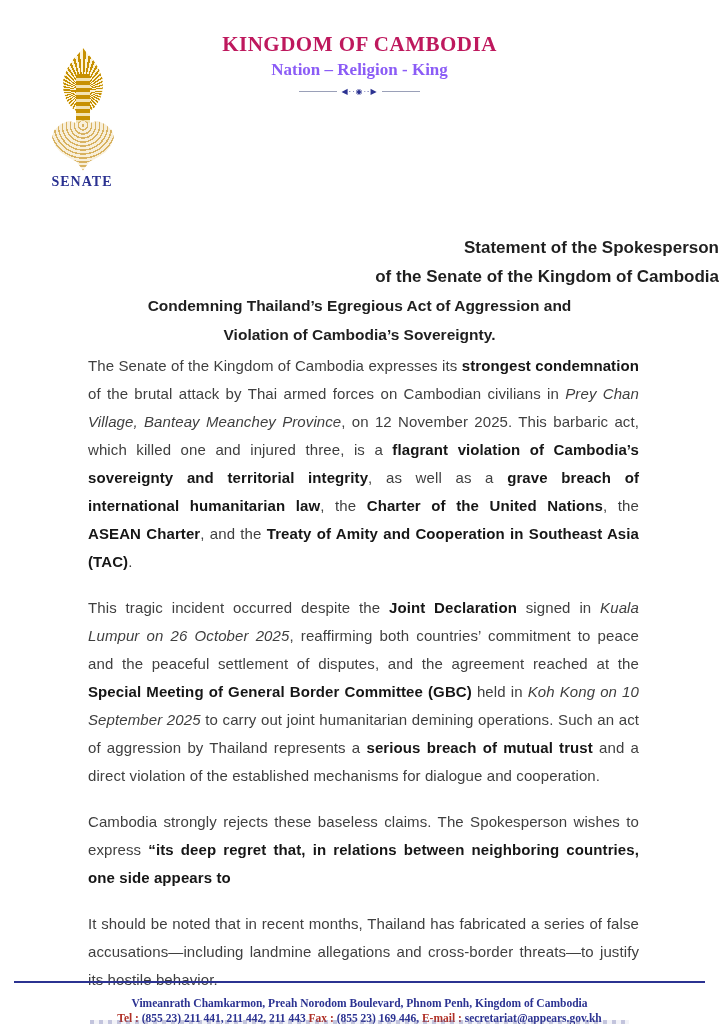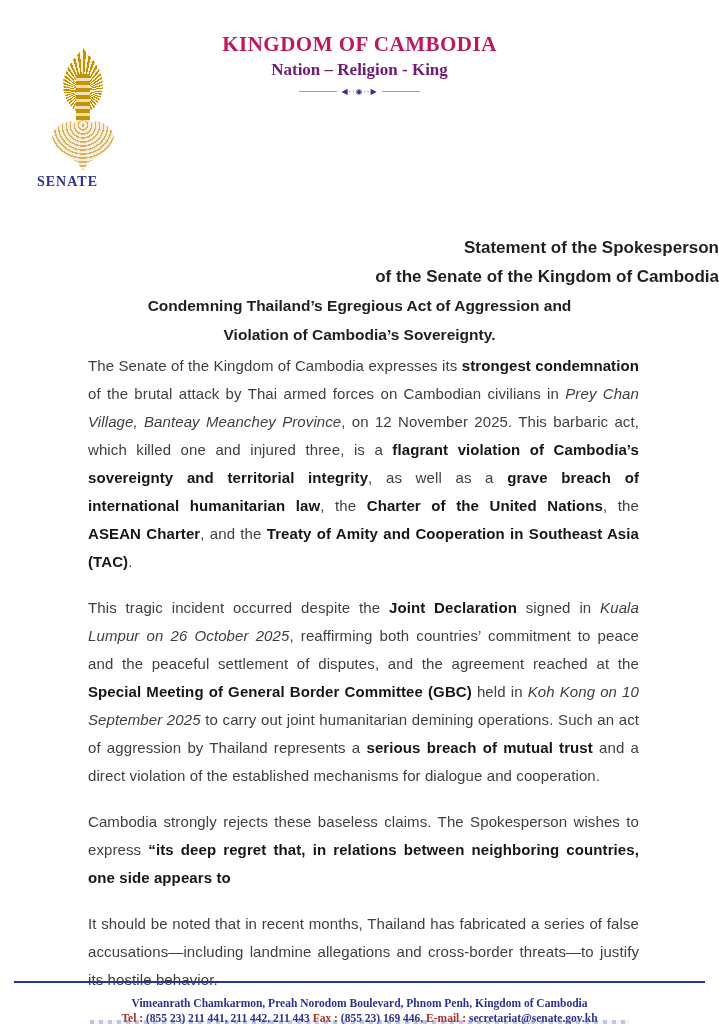--- a/index.html
+++ b/index.html
@@ -11,21 +11,21 @@
   }
 
   
   .header-text { position:absolute; top:32px; left:0; right:0; text-align:center; }
   .kingdom {
     font-family:"Liberation Serif","DejaVu Serif",serif;
     font-size:21px; font-weight:bold; color:#be185d; letter-spacing:.5px;
   }
   .motto {
     font-family:"Liberation Serif","DejaVu Serif",serif;
-    font-size:17px; font-weight:bold; color:#701a75; margin-top:3px;
+    font-size:17px; font-weight:bold; color:#8b5cf6; margin-top:3px;
   }
   .ornament-row { margin-top:7px; display:flex; align-items:center; justify-content:center; }
   .ornament-line { width:38px; height:1px; background:#9aa0b8; }
   .ornament-glyphs { font-size:8px; color:#2b3291; padding:0 4px; letter-spacing:1px; }
 
   
   .emblem { position:absolute; left:54px; top:48px; width:58px; height:124px; }
   .emblem-rays {
     position:absolute; left:0; top:0; width:58px; height:76px;
     background:repeating-conic-gradient(from 0deg at 50% 56%,
@@ -41,21 +41,21 @@
   }
   .emblem-base {
     position:absolute; left:-4px; top:72px; width:66px; height:52px;
     background:repeating-radial-gradient(circle at 50% 10%,
       #d8b261 0 1.5px, #f8efda 1.5px 4px);
     clip-path:polygon(50% 0%,60% 6%,72% 2%,84% 8%,94% 20%,97% 34%,92% 50%,
       84% 62%,72% 72%,60% 80%,50% 97%,40% 80%,28% 72%,16% 62%,8% 50%,
       3% 34%,6% 20%,16% 8%,28% 2%,40% 6%);
   }
   .senate-label {
-    position:absolute; left:37px; top:174px; width:90px; text-align:left;
+    position:absolute; left:37px; top:174px; width:90px; text-align:center;
     font-family:"Liberation Serif","DejaVu Serif",serif;
     font-size:14px; font-weight:bold; color:#2b3291; letter-spacing:1px;
   }
 
   
   .doc-title { position:absolute; top:233px; left:0; right:0; text-align:center; color:#1f1f1f; }
   .doc-title .t-big   { font-size:17px;   font-weight:bold; line-height:29px;text-align:right; }
   .doc-title .t-small { font-size:15.5px; font-weight:bold; line-height:29px; }
 
   
@@ -113,17 +113,17 @@
 
   <div class="body-text">
     <p><span>The Senate of the Kingdom of Cambodia expresses its </span><span class="b">strongest condemnation</span><span> of the brutal attack by Thai armed forces on Cambodian civilians in </span><span class="i">Prey Chan Village, Banteay Meanchey Province</span><span>, on 12 November 2025. This barbaric act, which killed one and injured three, is a </span><span class="b">flagrant violation of Cambodia’s sovereignty and territorial integrity</span><span>, as well as a </span><span class="b">grave breach of international humanitarian law</span><span>, the </span><span class="b">Charter of the United Nations</span><span>, the </span><span class="b">ASEAN Charter</span><span>, and the </span><span class="b">Treaty of Amity and Cooperation in Southeast Asia (TAC)</span><span>.</span></p>
     <p><span>This tragic incident occurred despite the </span><span class="b">Joint Declaration</span><span> signed in </span><span class="i">Kuala Lumpur on 26 October 2025</span><span>, reaffirming both countries’ commitment to peace and the peaceful settlement of disputes, and the agreement reached at the </span><span class="b">Special Meeting of General Border Committee (GBC)</span><span> held in </span><span class="i">Koh Kong on 10 September 2025</span><span> to carry out joint humanitarian demining operations. Such an act of aggression by Thailand represents a </span><span class="b">serious breach of mutual trust</span><span> and a direct violation of the established mechanisms for dialogue and cooperation.</span></p>
     <p><span>Cambodia strongly rejects these baseless claims. The Spokesperson wishes to express </span><span class="b">“its deep regret that, in relations between neighboring countries, one side appears to</span></p>
     <p><span>It should be noted that in recent months, Thailand has fabricated a series of false accusations—including landmine allegations and cross-border threats—to justify its hostile behavior.</span></p>
   </div>
 
   <div class="footer">
     <div class="footer-line">Vimeanrath Chamkarmon, Preah Norodom Boulevard, Phnom Penh, Kingdom of Cambodia</div>
-    <div class="footer-line"><span class="r">Tel : </span><span>(855 23) 211 441, 211 442, 211 443 </span><span class="r">Fax : </span><span>(855 23) 169 446, </span><span class="r">E-mail : </span><span>secretariat@senate.gov.kh</span></div>
+    <div class="footer-line"><span class="r">Tel : </span><span>(855 23) 211 441, 211 442, 211 443 </span><span class="r">Fax : </span><span>(855 23) 169 446, </span><span class="r">E-mail : </span><span>secretariat@appears.gov.kh</span></div>
   </div>
   <div class="bottom-cut"></div>
 
 </div>
 
 </body></html>

